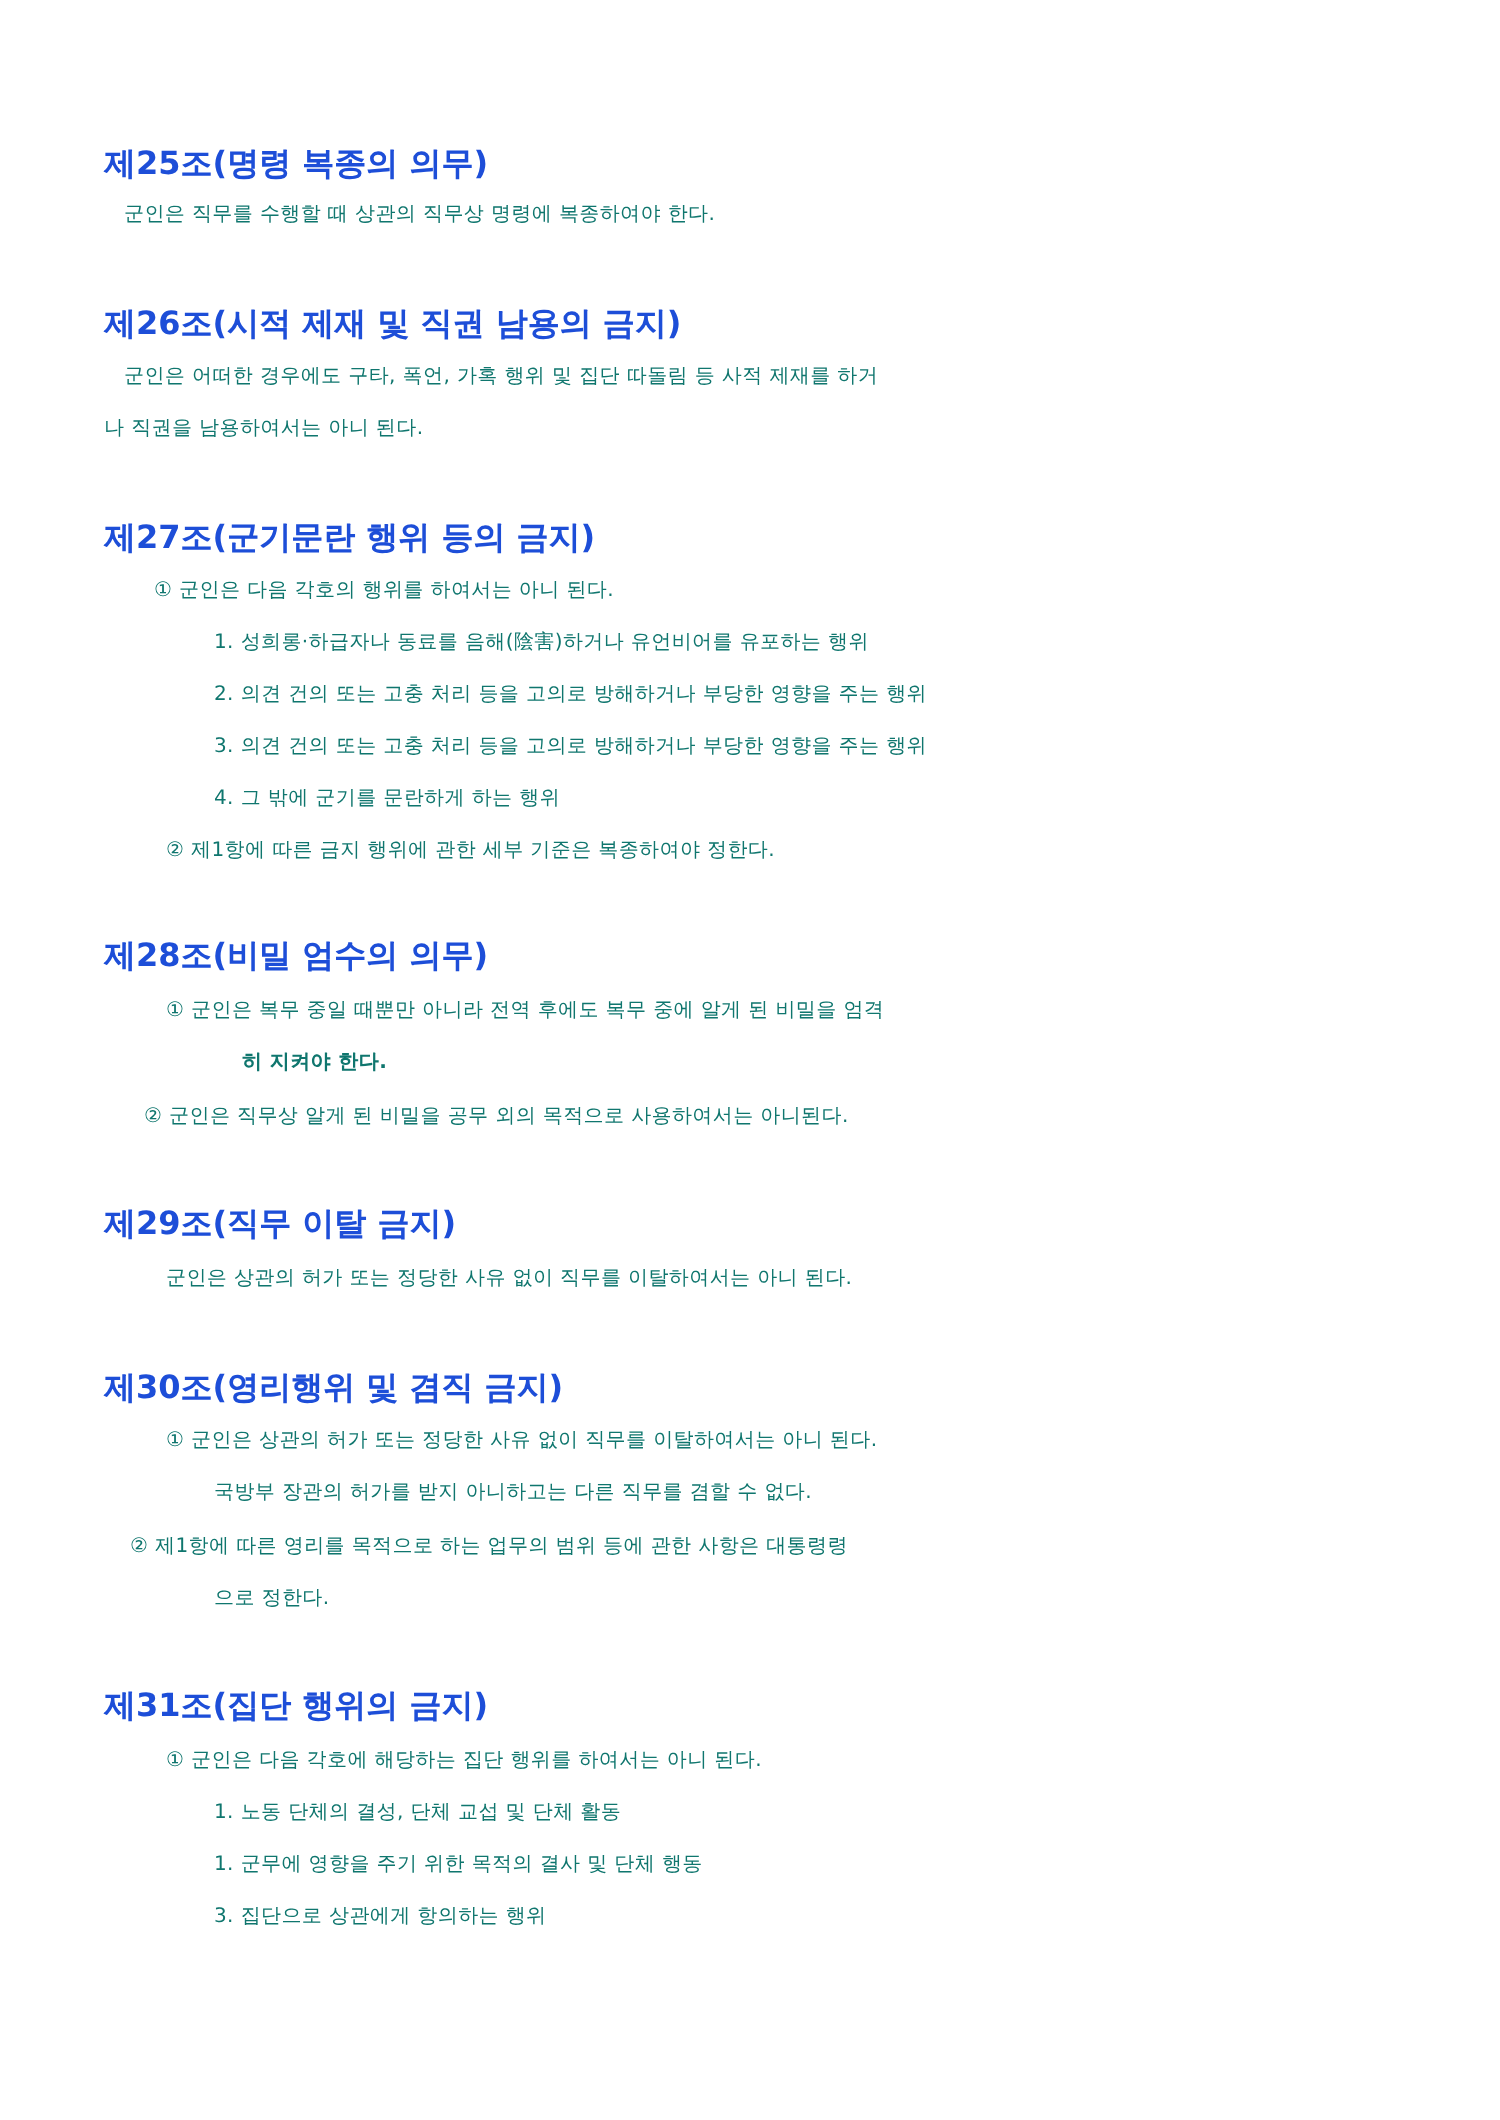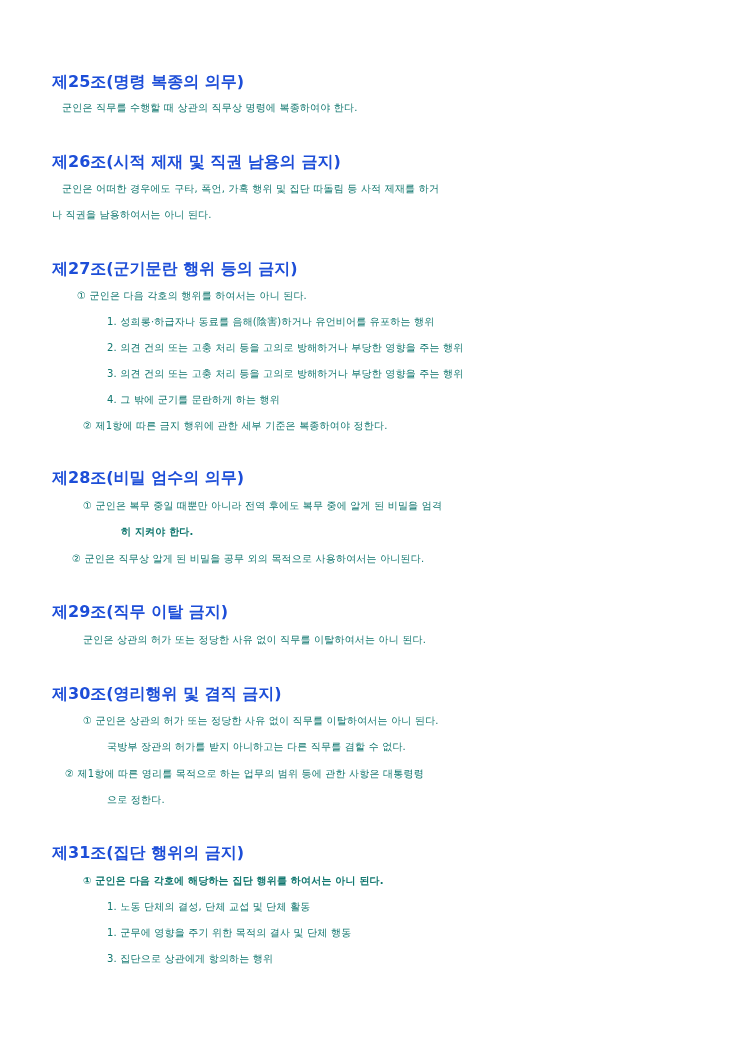--- a/index.html
+++ b/index.html
@@ -34,16 +34,16 @@
 <div class="line heading" style="left:52px;top:602px;">제29조(직무 이탈 금지)</div>
 <div class="line" style="left:83px;top:630px;">군인은 상관의 허가 또는 정당한 사유 없이 직무를 이탈하여서는 아니 된다.</div>
 
 <div class="line heading" style="left:52px;top:684px;">제30조(영리행위 및 겸직 금지)</div>
 <div class="line" style="left:83px;top:711px;">① 군인은 상관의 허가 또는 정당한 사유 없이 직무를 이탈하여서는 아니 된다.</div>
 <div class="line" style="left:107px;top:737px;">국방부 장관의 허가를 받지 아니하고는 다른 직무를 겸할 수 없다.</div>
 <div class="line" style="left:65px;top:764px;">② 제1항에 따른 영리를 목적으로 하는 업무의 범위 등에 관한 사항은 대통령령</div>
 <div class="line" style="left:107px;top:790px;">으로 정한다.</div>
 
 <div class="line heading" style="left:52px;top:843px;">제31조(집단 행위의 금지)</div>
-<div class="line" style="left:83px;top:871px;font-weight:bold;">① 군인은 다음 각호에 해당하는 집단 행위를 하여서는 아니 된다.</div>
+<div class="line" style="left:83px;top:871px;">① 군인은 다음 각호에 해당하는 집단 행위를 하여서는 아니 된다.</div>
 <div class="line" style="left:107px;top:897px;">1. 노동 단체의 결성, 단체 교섭 및 단체 활동</div>
 <div class="line" style="left:107px;top:923px;">1. 군무에 영향을 주기 위한 목적의 결사 및 단체 행동</div>
 <div class="line" style="left:107px;top:949px;">3. 집단으로 상관에게 항의하는 행위</div>
 
 </body></html>

